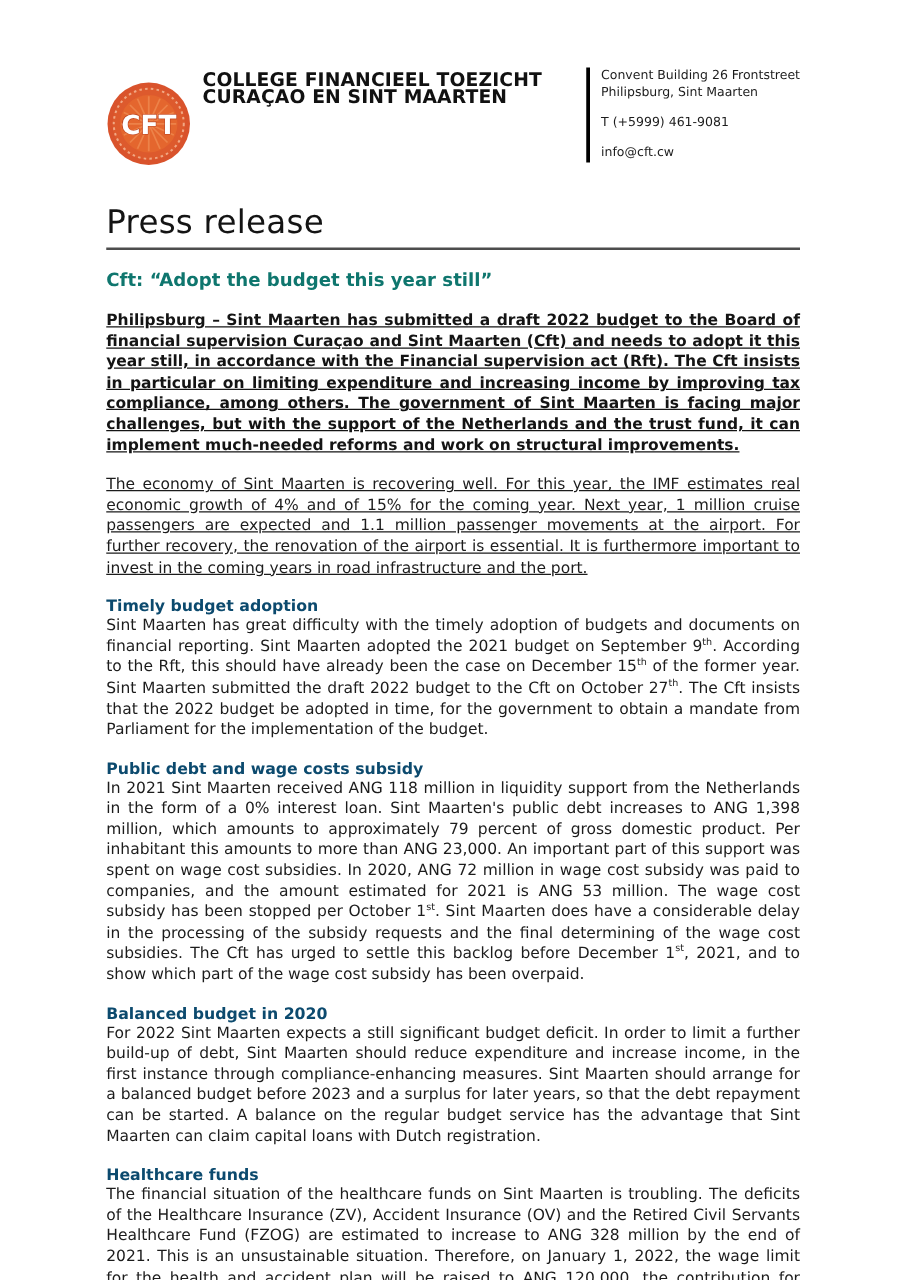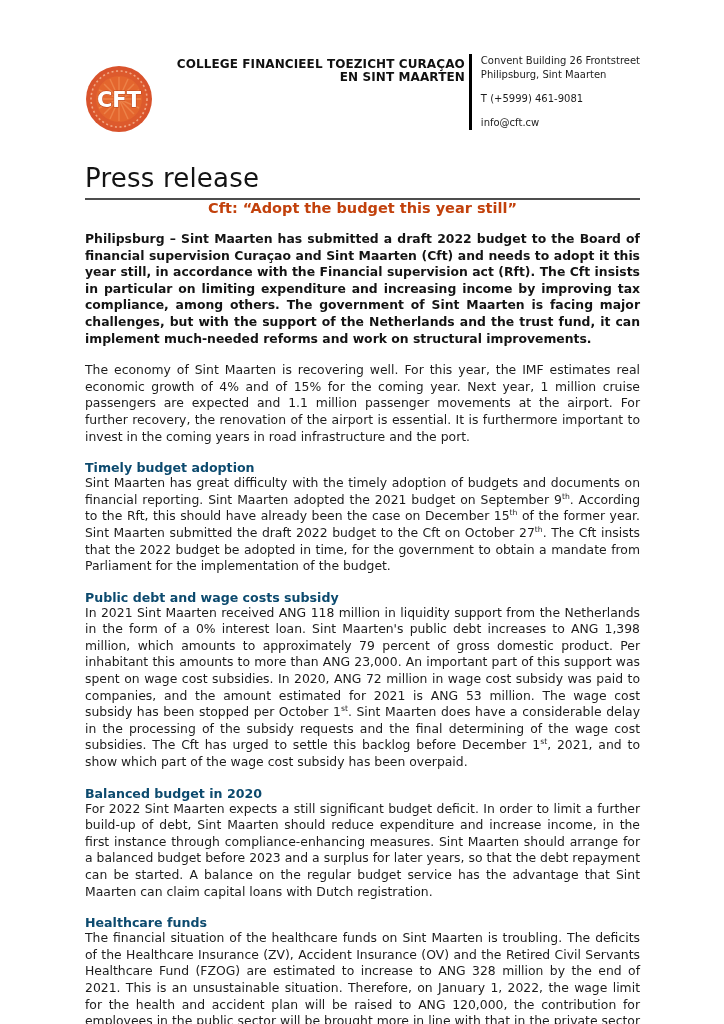--- a/index.html
+++ b/index.html
@@ -16,26 +16,25 @@
     overflow: hidden;
   }
 
   
   .header { display: flex; align-items: flex-start; }
   .logo-wrap { width: 68px; height: 68px; margin-top: 13px; flex: 0 0 auto; }
   .org-name {
     margin-left: 9px;
     margin-top: 6px;
     width: 348px;
-    font-size: 12px;
+    font-size: 15px;
     font-weight: bold;
     letter-spacing: 0.1px;
     line-height: 13px;
     color: #111;
-    text-align: right;
   }
   .v-divider {
     width: 3px;
     height: 76px;
     background: #000;
     margin-left: 4px;
     margin-right: 9px;
     margin-top: 2px;
     flex: 0 0 auto;
   }
@@ -43,27 +42,28 @@
   .contact .line { white-space: nowrap; }
   .contact .gap { height: 10px; }
 
   
   .masthead { margin-top: 30px; }
   .doc-title { font-size: 26px; font-weight: 400; color: #141414; letter-spacing: 0.2px; }
   .doc-date { font-size: 12px; margin-top: 3px; color: #1c1c1c; }
   .rule { border: none; border-top: 2px solid #4d4d4d; margin: 5px 0 0 0; }
 
   
-  .headline { font-size: 14.5px; font-weight: bold; color: #c2410c; text-align: center; }
+  .headline { margin-top: 17px; font-size: 14.5px; font-weight: bold; color: #0f766e; }
   .para {
     margin: 15px 0 0 0;
     font-size: 12.4px;
     line-height: 16.6px;
     text-align: justify;
     color: #1c1c1c;
+    text-decoration: underline;
   }
   .para.lead { font-weight: bold; color: #141414; }
   .section { margin-top: 15px; }
   .section-title { font-size: 12.6px; font-weight: bold; color: #0c4a6e; }
   .section-text {
     margin: 0;
     font-size: 12.4px;
     line-height: 16.6px;
     text-align: justify;
     color: #1c1c1c;

